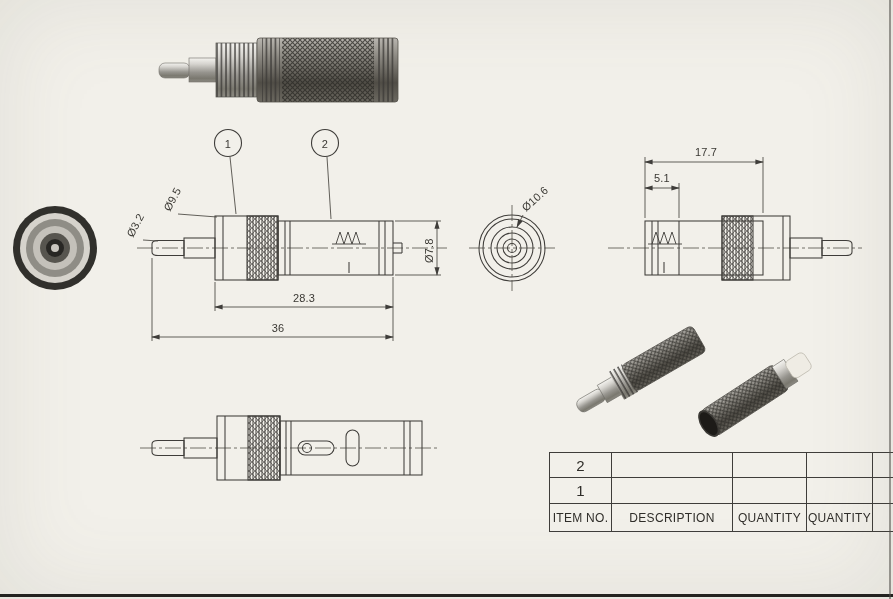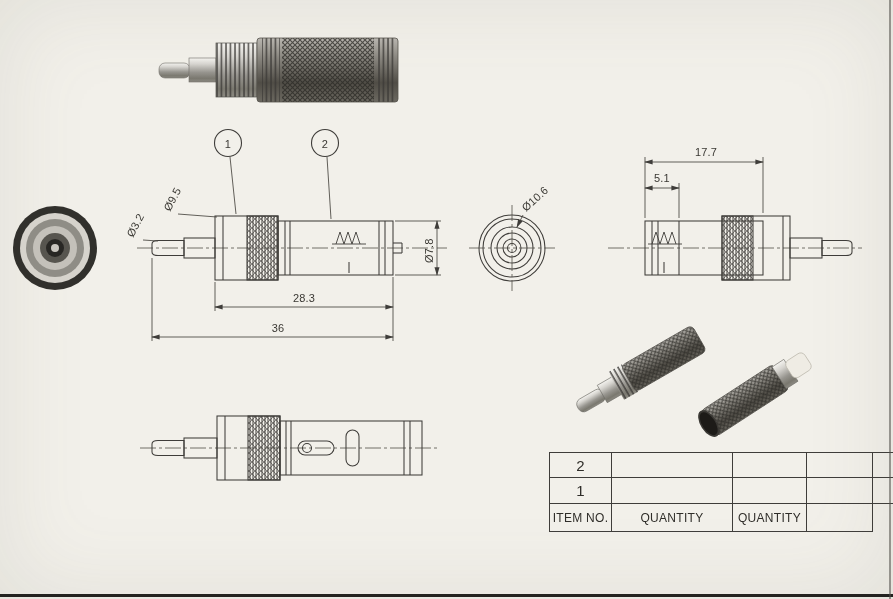--- a/index.html
+++ b/index.html
@@ -242,20 +242,21 @@
   <div class="c"></div>
   <div class="c"></div>
 
   <div class="c num">1</div>
   <div class="c"></div>
   <div class="c"></div>
   <div class="c"></div>
   <div class="c"></div>
 
   <div class="c hdr">ITEM NO.</div>
+  <div class="c hdr">DESCRIPTION</div>
   <div class="c hdr">QUANTITY</div>
   <div class="c hdr">QUANTITY</div>
   <div class="c hdr"></div>
 </div>
 
 <div class="edge-bottom"></div>
 <div class="edge-right"></div>
 
 </div>
 

